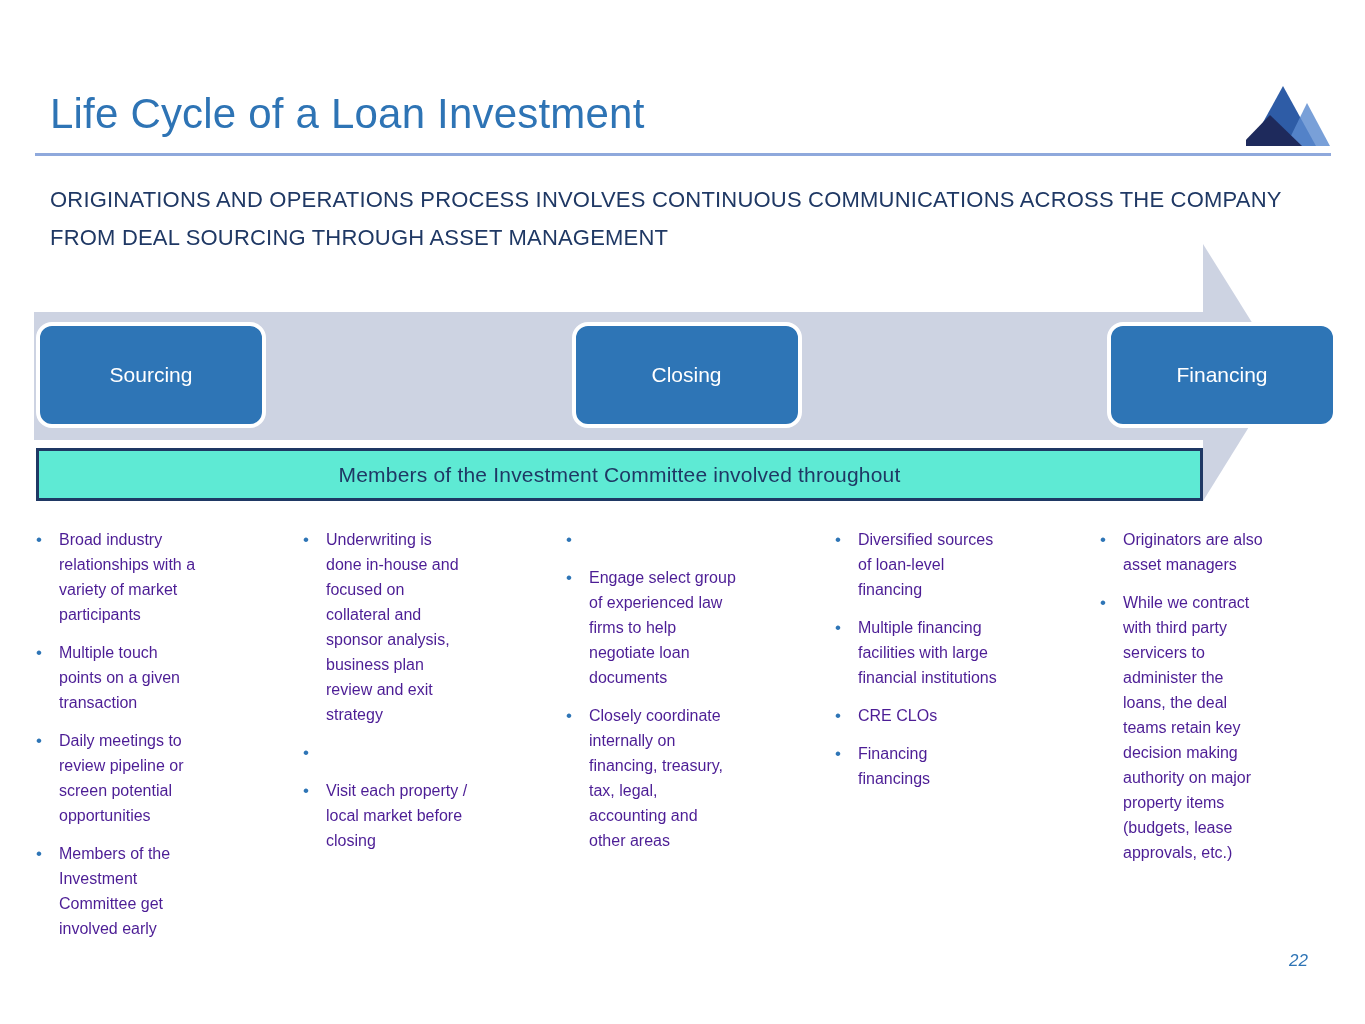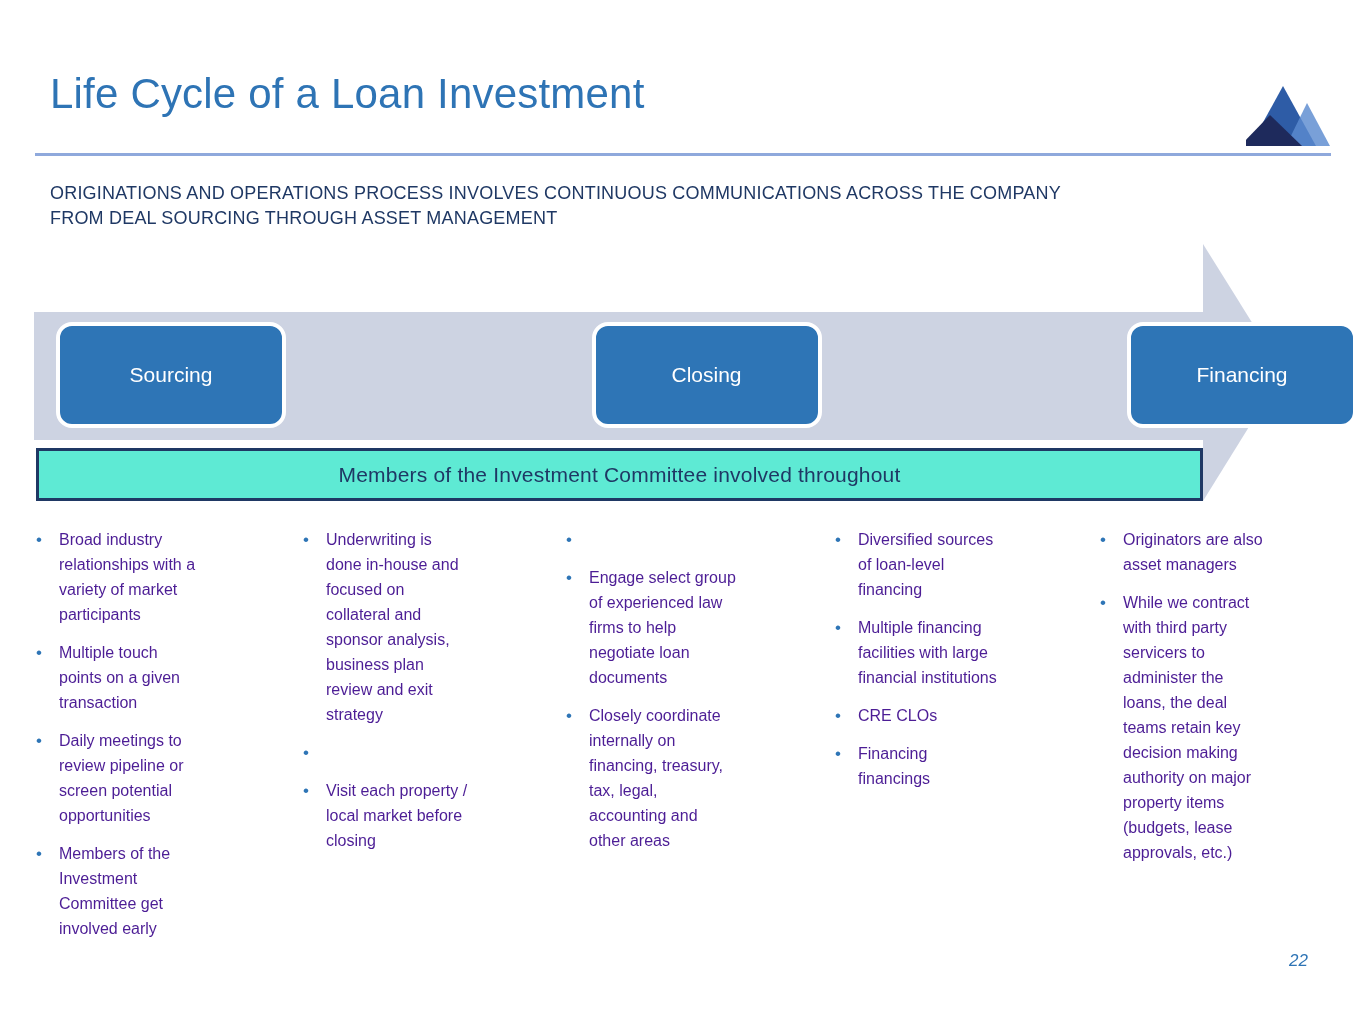--- a/index.html
+++ b/index.html
@@ -4,41 +4,41 @@
 <style>
   html,body { margin:0; padding:0; }
   body {
     width:1365px; height:1024px;
     background:#ffffff;
     font-family:"Liberation Sans", sans-serif;
     position:relative; overflow:hidden;
     -webkit-font-smoothing:antialiased;
   }
   .title {
-    position:absolute; left:50px; top:70px;
+    position:absolute; left:50px; top:90px;
     font-size:42px; line-height:48px;
     color:#2E74B5; letter-spacing:0.2px;
   }
   .title-rule {
     position:absolute; left:35px; top:153px;
     width:1296px; height:3px; background:#8FA9DC;
   }
   .logo {
     position:absolute; left:1246px; top:84px;
     width:90px; height:64px;
   }
   .subtitle {
     position:absolute; left:50px; top:181px;
-    font-size:18px; line-height:25px; letter-spacing:0.2px;
+    font-size:22px; line-height:38px; letter-spacing:0.2px;
     color:#1F3864; white-space:pre-line;
   }
   .arrow-svg { position:absolute; left:34px; top:240px; }
   .stages {
     position:absolute; left:36px; top:322px; width:1301px;
-    display:flex; justify-content:space-between;margin-left:20px;
+    display:flex; justify-content:space-between;
   }
   .stage {
     width:230px; height:106px; box-sizing:border-box;
     background:#2E75B6;
     border:4px solid #ffffff; border-radius:16px;
     display:flex; align-items:center; justify-content:center;
     color:#ffffff; font-size:21px; line-height:26px;
     text-align:center; white-space:pre-line;
   }
   .banner {

